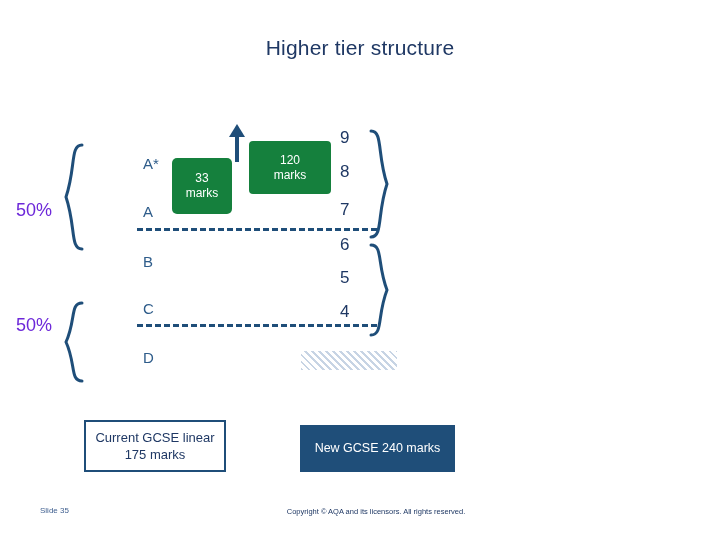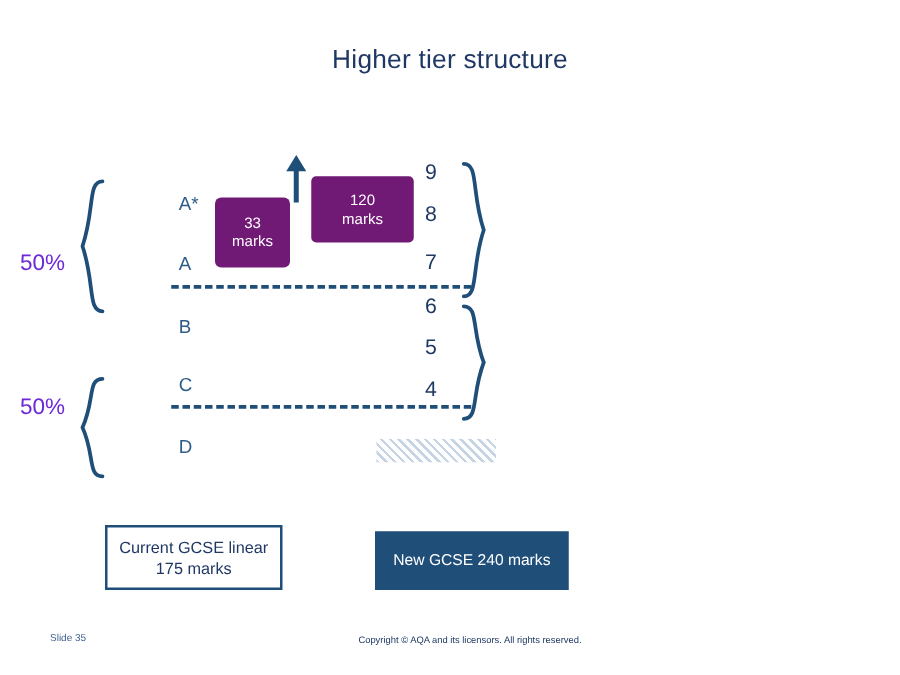--- a/index.html
+++ b/index.html
@@ -72,21 +72,21 @@
   .num-9 { top: 128px; }
   .num-8 { top: 162px; }
   .num-7 { top: 200px; }
   .num-6 { top: 235px; }
   .num-5 { top: 268px; }
   .num-4 { top: 302px; }
 
   
   .marks-box {
     position: absolute;
-    background: #701a75;
+    background: #15803d;
     color: #ffffff;
     text-align: center;
     font-size: 12px;
     line-height: 15px;
     display: flex;
     align-items: center;
     justify-content: center;
     flex-direction: column;
   }
   .box-53 {

